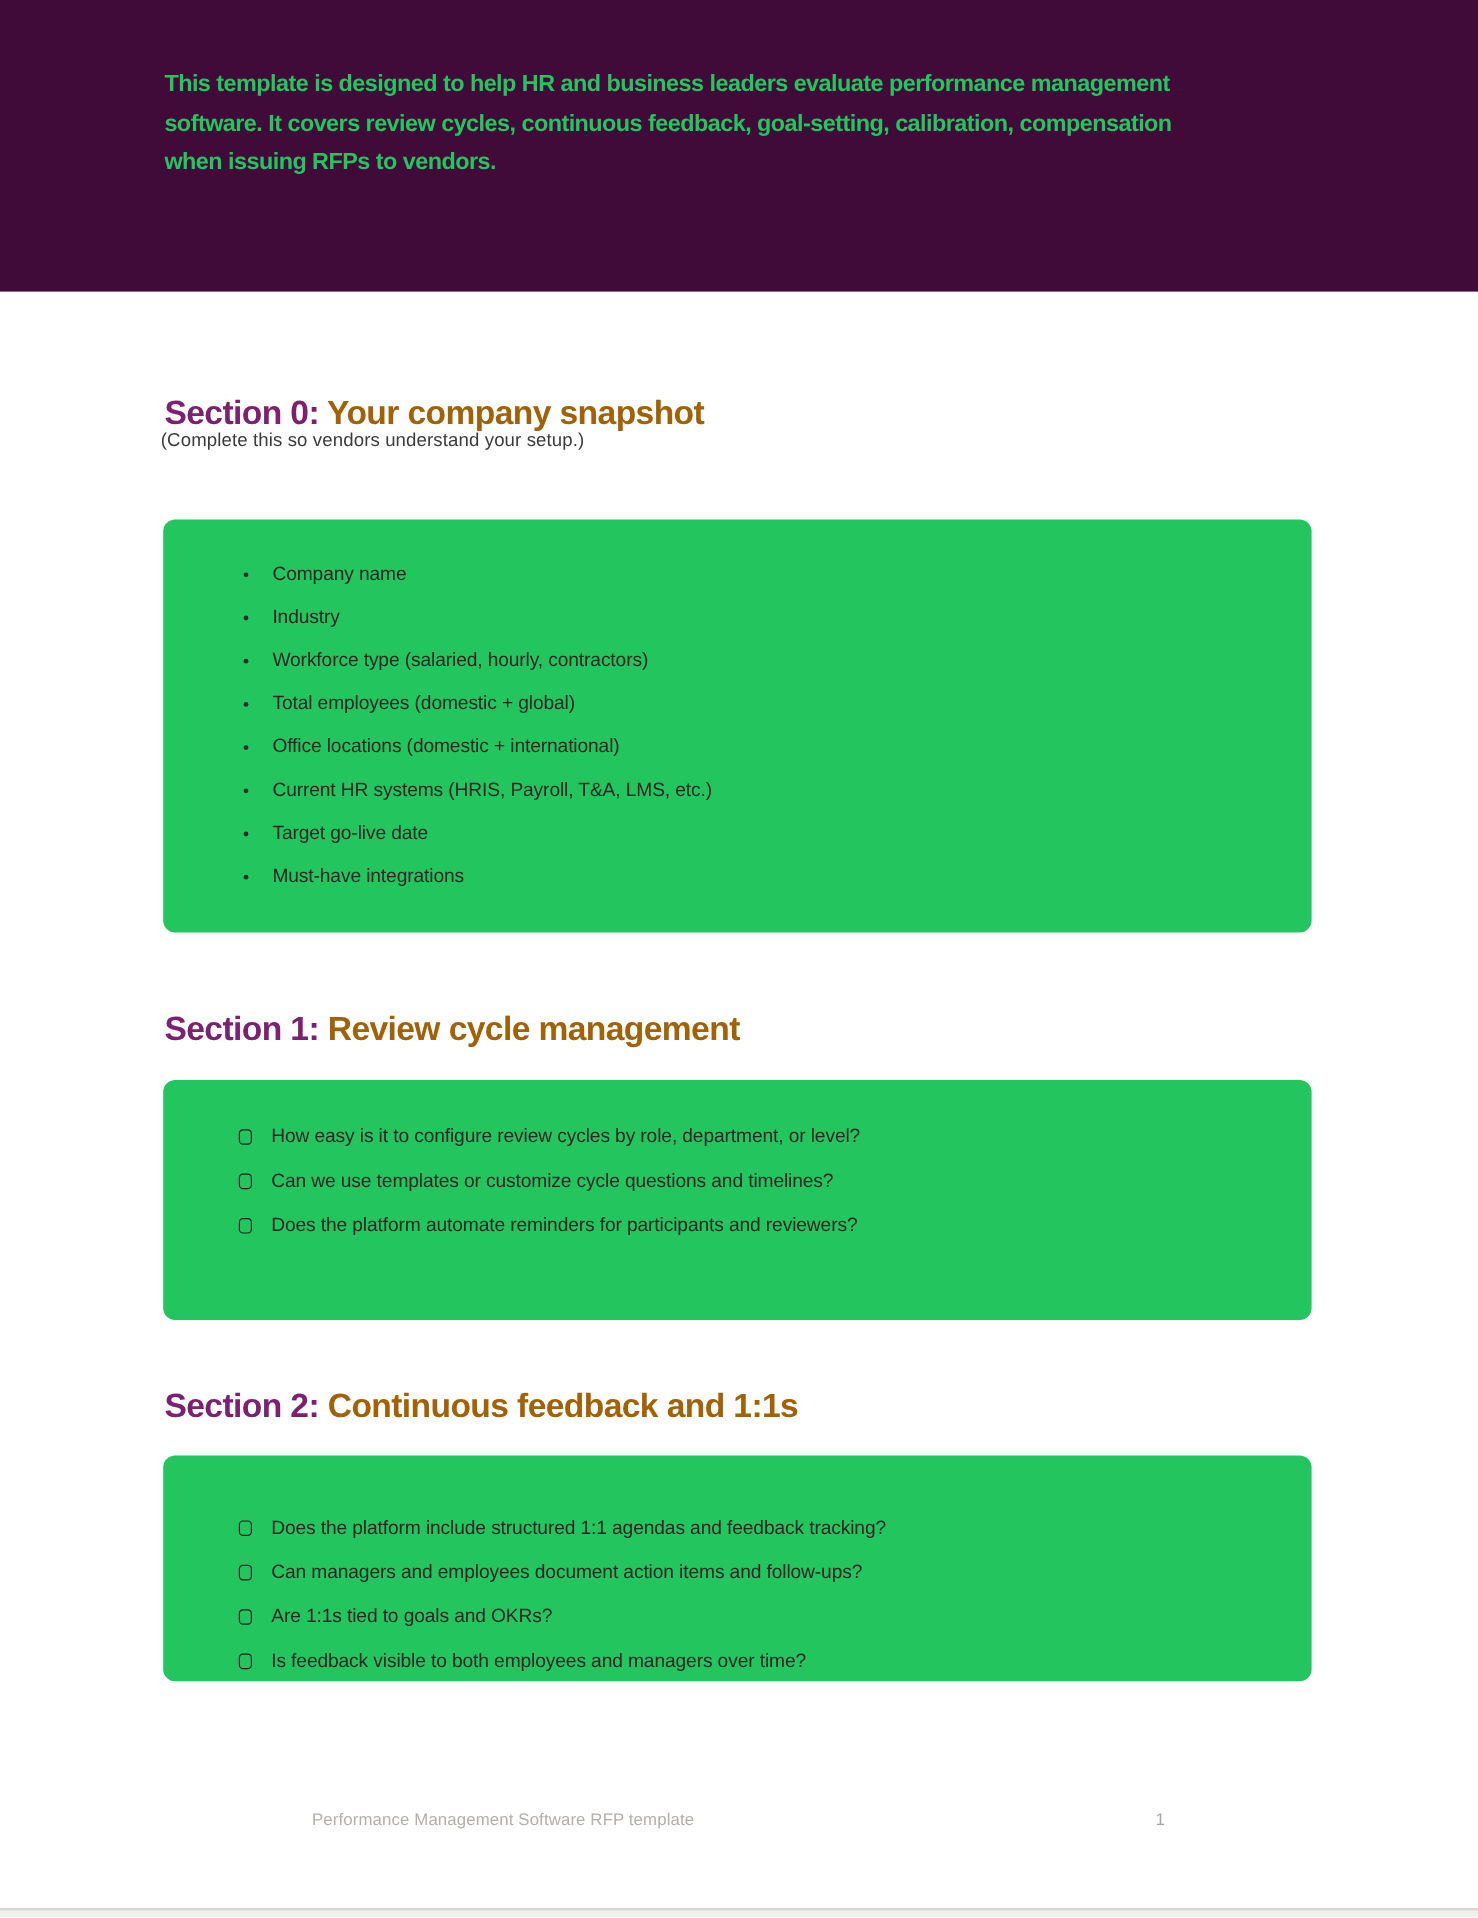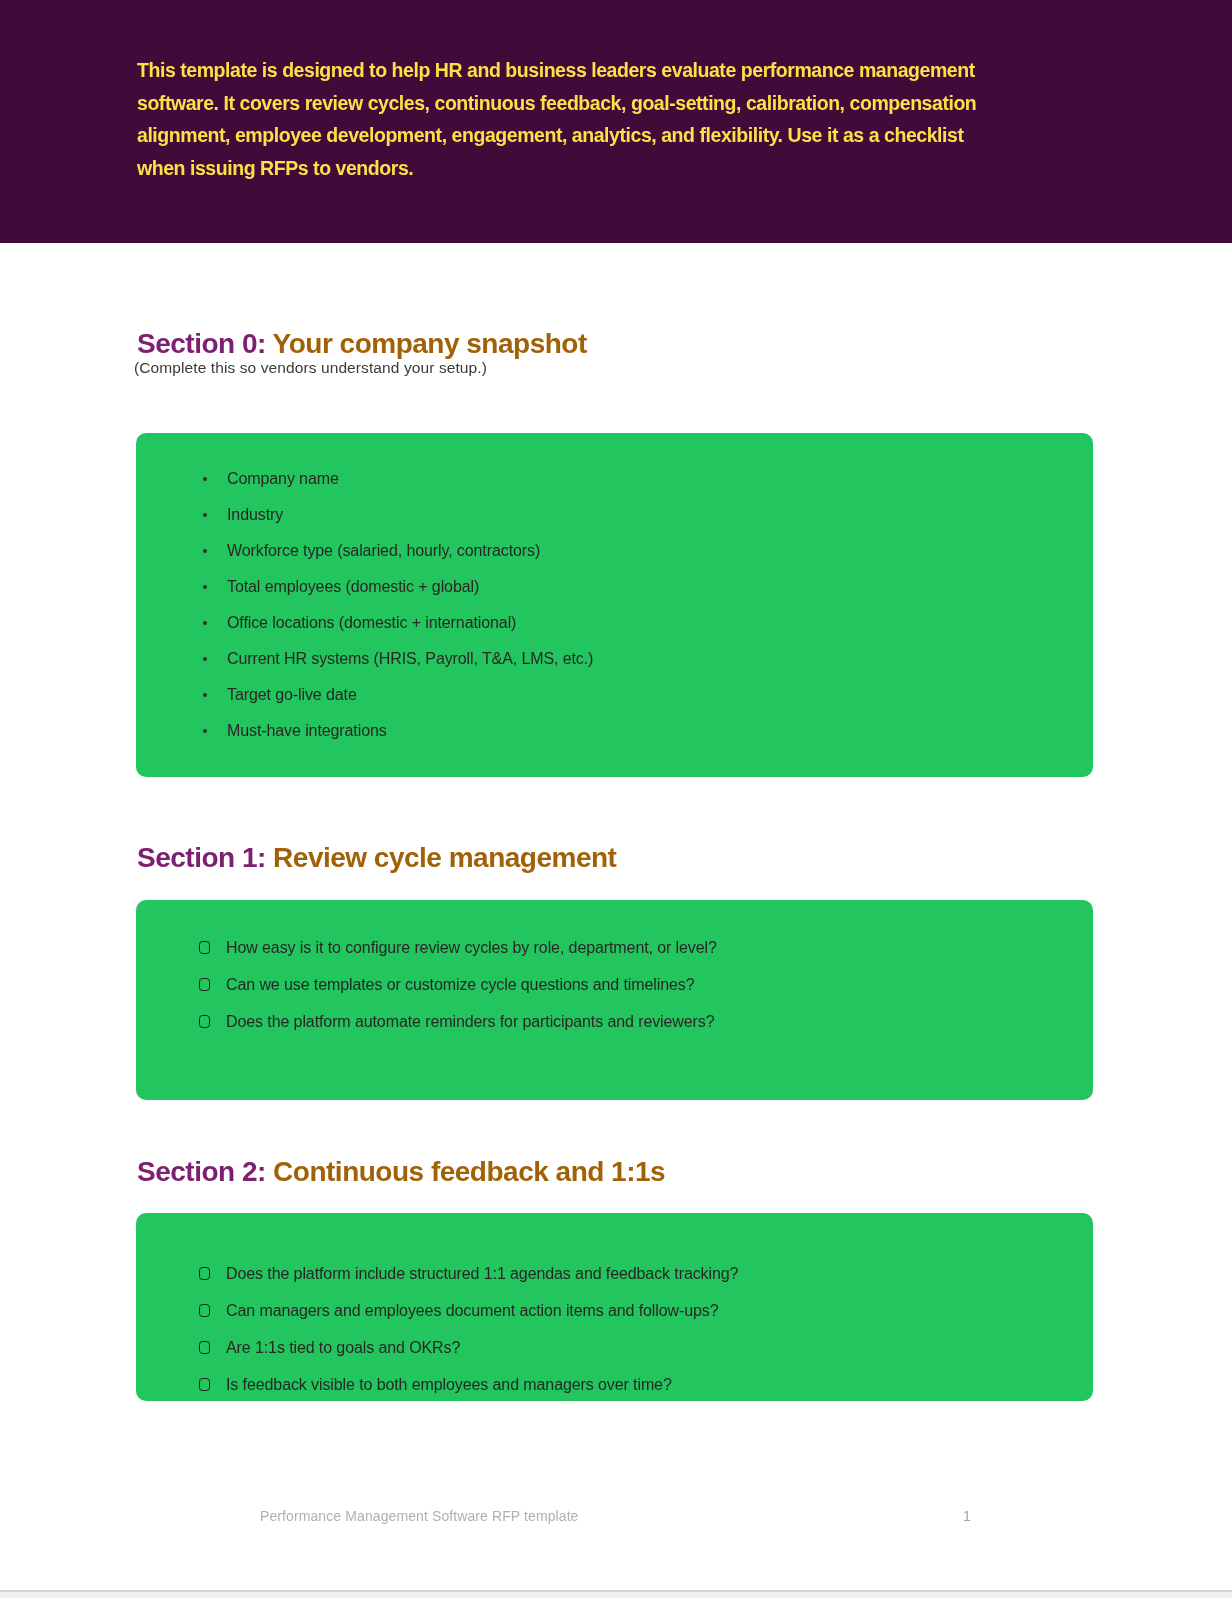--- a/index.html
+++ b/index.html
@@ -15,21 +15,21 @@
   .intro-banner{
     position:absolute; left:0; top:0;
     width:1232px; height:243px;
     background:#410b39;
   }
   .intro-paragraph{
     position:absolute; left:137px; top:54px;
   }
   .intro-line{
     white-space:nowrap;
-    color:#fde047;
+    color:#22c55e;
     font-size:19.5px;
     line-height:32.5px;
     font-weight:700;
     letter-spacing:-0.45px;
   }
   
   .section-heading{
     position:absolute; left:137px;
     font-size:28px;
     font-weight:700;
@@ -116,21 +116,20 @@
 </style>
 </head>
 <body>
 
 <div class="page">
 
   <div class="intro-banner">
     <div class="intro-paragraph">
       <div class="intro-line">This template is designed to help HR and business leaders evaluate performance management</div>
       <div class="intro-line">software. It covers review cycles, continuous feedback, goal-setting, calibration, compensation</div>
-      <div class="intro-line">alignment, employee development, engagement, analytics, and flexibility. Use it as a checklist</div>
       <div class="intro-line">when issuing RFPs to vendors.</div>
     </div>
   </div>
 
   <h2 class="section-heading h-s0"><span class="section-label">Section 0:</span>
     <span class="section-title">Your company snapshot</span></h2>
   <div class="section-subtitle">(Complete this so vendors understand your setup.)</div>
 
   <div class="panel panel-1">
     <div class="list-row">

